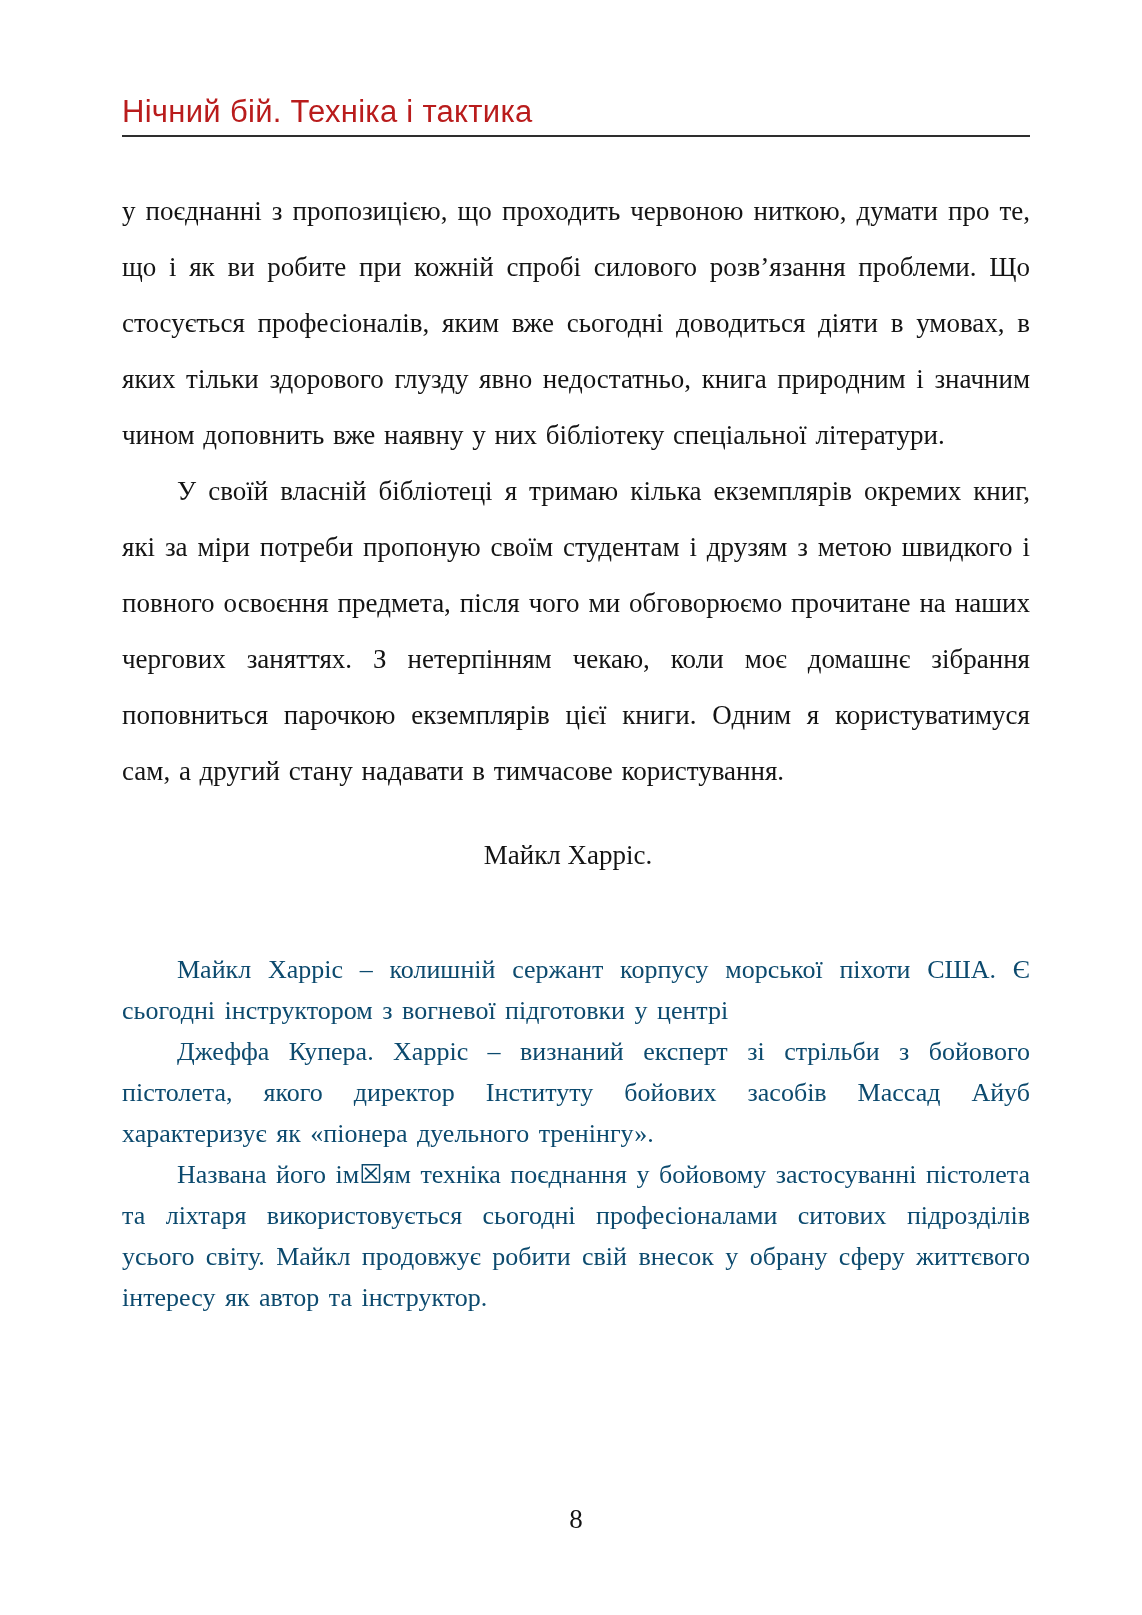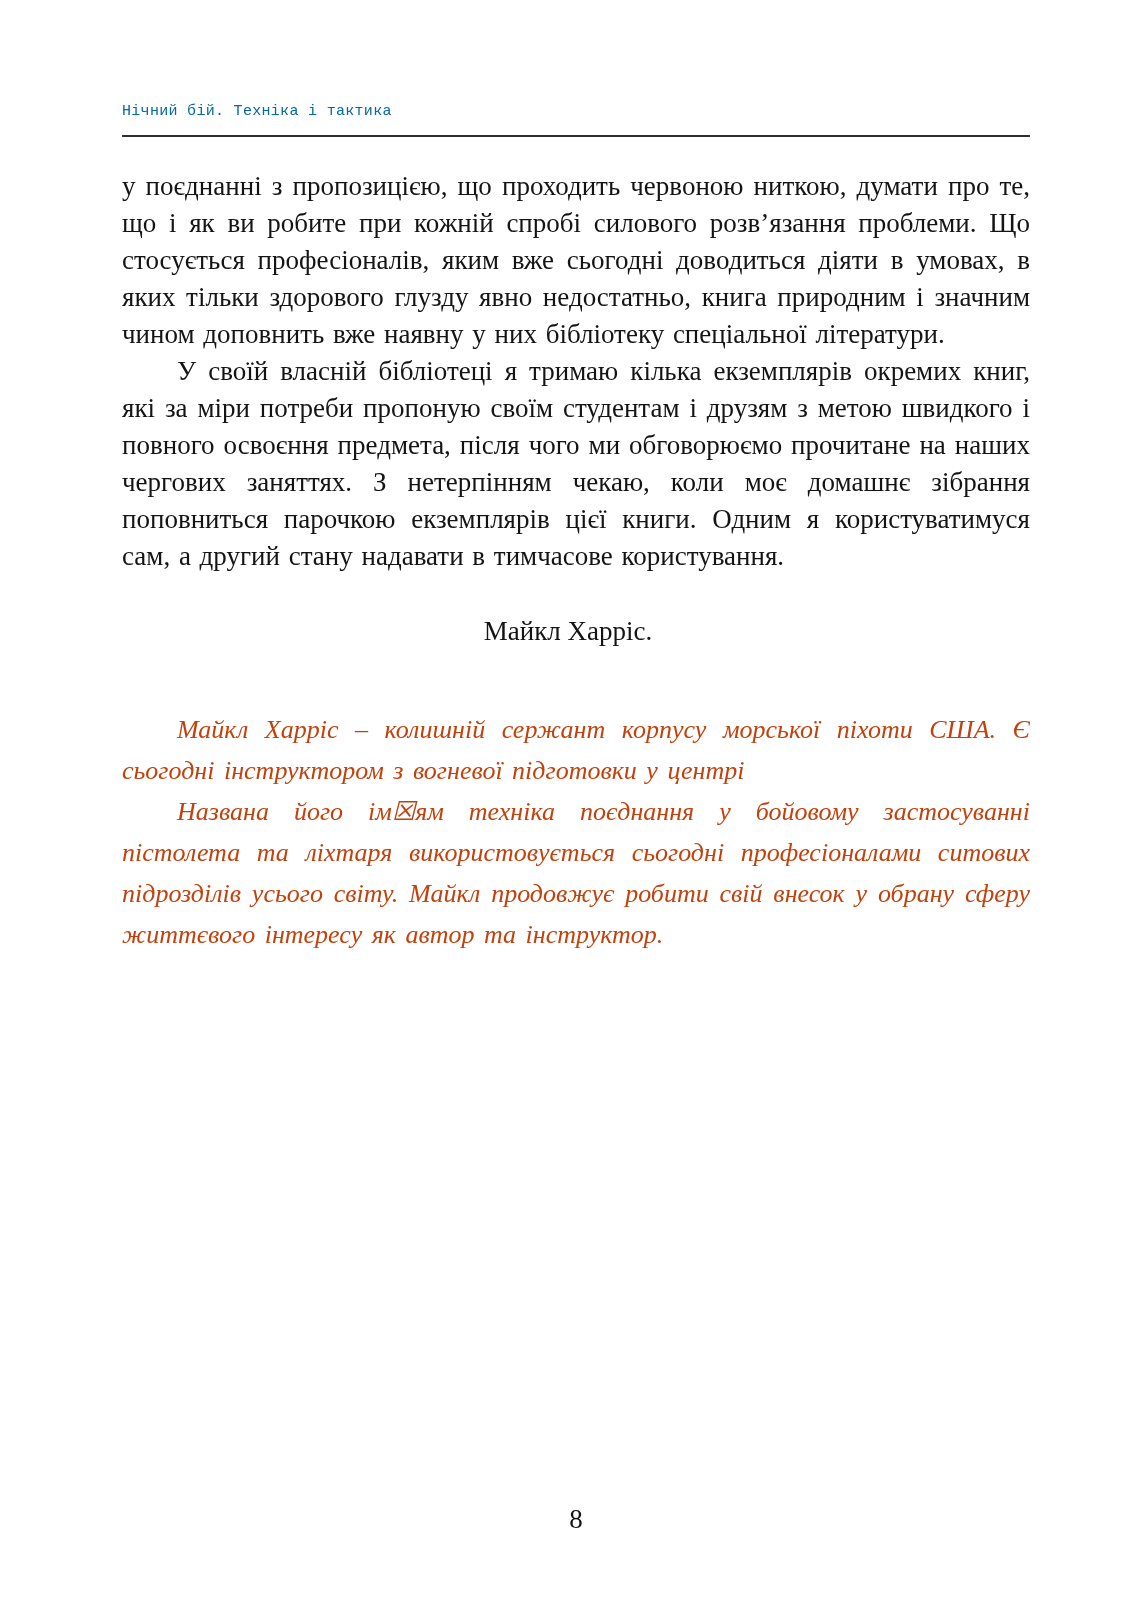--- a/index.html
+++ b/index.html
@@ -11,64 +11,63 @@
     position: relative;
     width: 1142px;
     height: 1615px;
     margin: 0 auto;
     box-sizing: border-box;
     background: #ffffff;
     padding: 98px 112px 0 122px;
     overflow: hidden;
   }
   .running-head {
-    font-family: Liberation Mono, monospace;
-    font-size: 15px;
+    font-family: Liberation Sans, sans-serif;
+    font-size: 31px;
     line-height: 28px;
-    color: #0369a1;
+    color: #b91c1c;
     letter-spacing: 0.3px;
   }
   .header-rule {
     border: none;
     border-bottom: 2px solid #2e2e2e;
     margin: 9px 0 0 0;
     width: 100%;
   }
   .body-copy {
-    margin-top: 31px;
+    margin-top: 46px;
     font-family: "Liberation Serif", serif;
     font-size: 27px;
-    line-height: 37px;
+    line-height: 56px;
     text-align: justify;
     color: #141414;
     word-spacing: 2px;
   }
   .para {
     margin: 0;
   }
   .para.indent {
     text-indent: 55px;
   }
   .signature {
     margin-top: 34px;
     padding-right: 16px;
     font-family: "Liberation Serif", serif;
     font-size: 27px;
     line-height: 44px;
     color: #141414;
     text-align: center;
   }
   .bio {
-    margin-top: 56px;
+    margin-top: 72px;
     font-family: "Liberation Serif", serif;
-    font-style: italic;
     font-size: 26px;
     line-height: 41px;
     text-align: justify;
-    color: #c2410c;
+    color: #0c4a6e;
     word-spacing: 3px;
   }
   .page-number {
     position: absolute;
     bottom: 80px;
     left: 122px;
     right: 112px;
     text-align: center;
     font-family: "Liberation Serif", serif;
     font-size: 27px;
@@ -89,18 +88,19 @@
     <p class="para">у поєднанні з пропозицією, що проходить червоною ниткою, думати про те, що і як ви робите при кожній спробі силового розв’язання проблеми. Що стосується професіоналів, яким вже сьогодні доводиться діяти в умовах, в яких тільки здорового глузду явно недостатньо, книга природним і значним чином доповнить вже наявну у них бібліотеку спеціальної літератури.</p>
     <p class="para indent">У своїй власній бібліотеці я тримаю кілька екземплярів окремих книг, які за міри потреби пропоную своїм студентам і друзям з метою швидкого і повного освоєння предмета, після чого ми обговорюємо прочитане на наших чергових заняттях. З нетерпінням чекаю, коли моє домашнє зібрання поповниться парочкою екземплярів цієї книги. Одним я користуватимуся сам, а другий стану надавати в тимчасове користування.</p>
   </main>
 
   <div class="signature">
     <div>Майкл Харріс.</div>
   </div>
 
   <section class="bio">
     <p class="para indent">Майкл Харріс – колишній сержант корпусу морської піхоти США. Є сьогодні інструктором з вогневої підготовки у центрі</p>
+    <p class="para indent">Джеффа Купера. Харріс – визнаний експерт зі стрільби з бойового пістолета, якого директор Інституту бойових засобів Массад Айуб характеризує як «піонера дуельного тренінгу».</p>
     <p class="para indent">Названа його ім☒ям техніка поєднання у бойовому застосуванні пістолета та ліхтаря використовується сьогодні професіоналами ситових підрозділів усього світу. Майкл продовжує робити свій внесок у обрану сферу життєвого інтересу як автор та інструктор.</p>
   </section>
 
   <div class="page-number">8</div>
 
 </div>
 
 </body></html>

